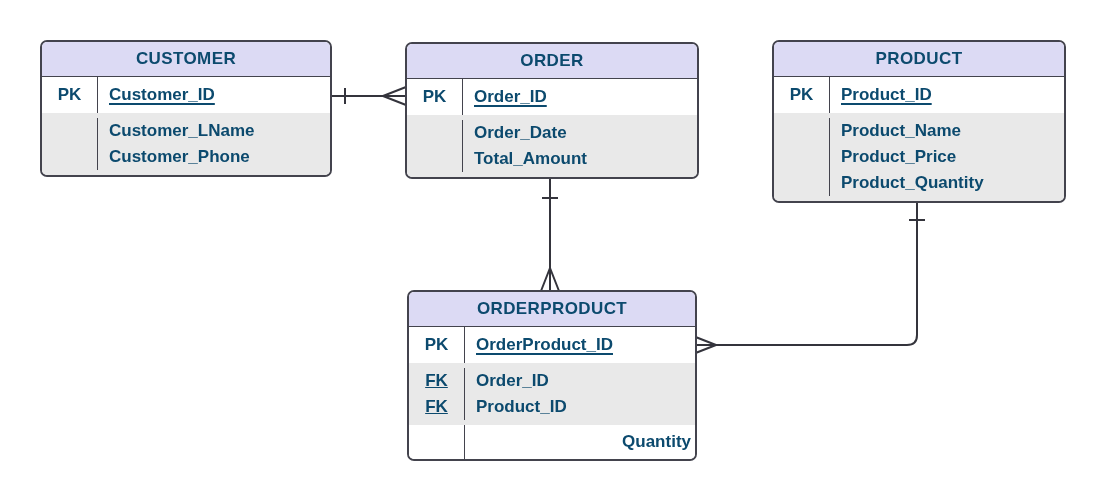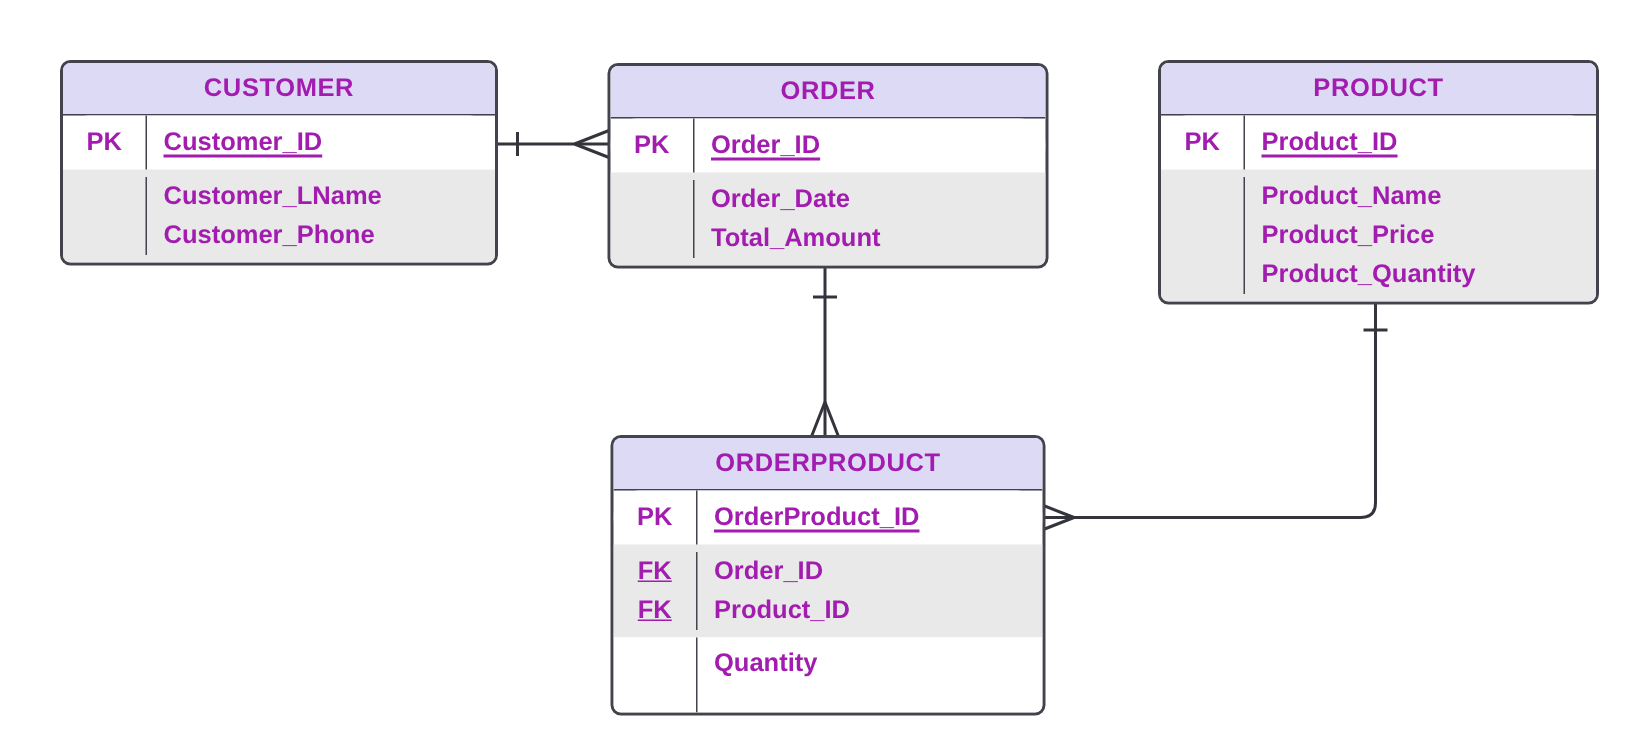--- a/index.html
+++ b/index.html
@@ -18,21 +18,21 @@
     width: 1100px; height: 499px;
     z-index: 1;
   }
   .entity {
     position: absolute;
     z-index: 2;
     background: #ffffff;
     border: 2px solid #43434d;
     border-radius: 7px;
     overflow: hidden;
-    color: #a21caf;
+    color: #0c4a6e;
     font-weight: bold;
     font-size: 17px;
   }
   .entity-header {
     background: #dcdaf4;
     border-bottom: 1.5px solid #43434d;
     text-align: center;
     line-height: 24px;
     padding: 5px 4px;
     letter-spacing: 0.4px;
@@ -47,34 +47,35 @@
     border-right: 1.5px solid #43434d;
     display: flex;
     align-items: center;
     justify-content: center;
     text-align: center;
   }
   .attrcol {
     flex: 1 1 auto;
     padding-left: 11px;
     padding-right: 4px;
+    text-align: right;
   }
   .pk-row { background: #ffffff; border-radius: 17px; }
   .pk-row .attrcol, .pk-row .keycol { padding-top: 5px; padding-bottom: 5px; }
   .pk-row .attrcol { display: flex; align-items: center; }
   .pk-name {
     text-decoration: underline;
     text-decoration-thickness: 2px;
     text-underline-offset: 3px;
     line-height: 26px;
   }
   .attr-section { background: #e9e9e9; }
   .attr-section { padding-top: 5px; padding-bottom: 5px; }
   .plain-row { background: #ffffff; }
-  .plain-row .attrcol, .plain-row .keycol { padding-top: 4px; padding-bottom: 20px; line-height: 26px; }
+  .plain-row .attrcol, .plain-row .keycol { padding-top: 4px; padding-bottom: 4px; line-height: 26px; }
   
   .section-wrap { display: flex; }
   .section-wrap .keystrip {
     flex: 0 0 55px;
     border-right: 1.5px solid #43434d;
     display: flex;
     flex-direction: column;
     justify-content: flex-start;
     align-items: center;
     text-decoration: underline;

